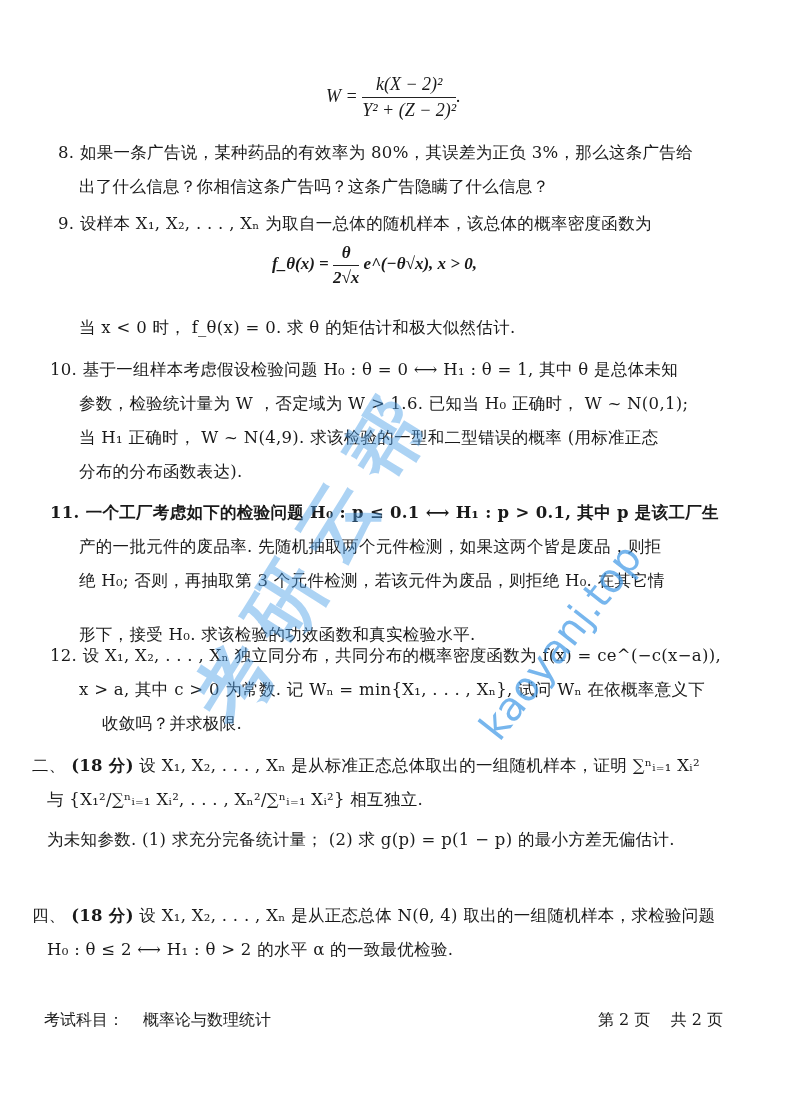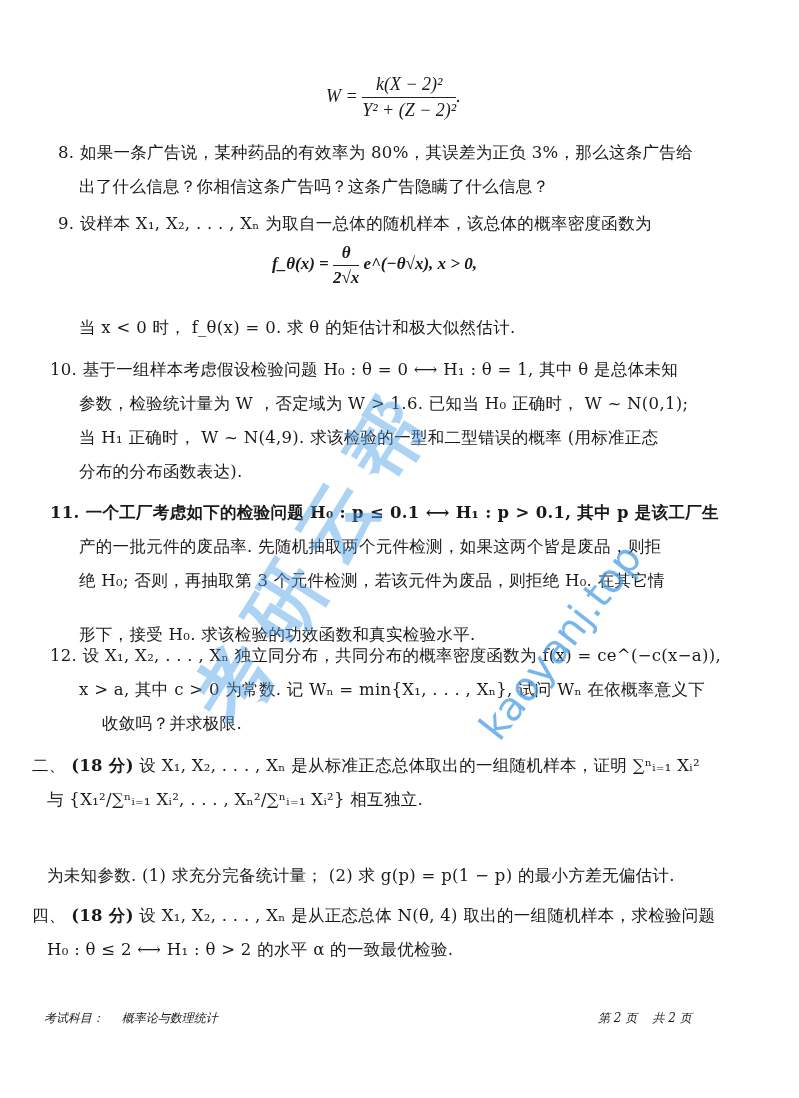--- a/index.html
+++ b/index.html
@@ -6,21 +6,21 @@
   body {
     width: 799px; height: 1098px; background: #ffffff; position: relative; overflow: hidden;
     font-family: "DejaVu Serif", "Liberation Serif", serif; color: #1a1a1a;
   }
   .page { position: absolute; left: 0; top: 0; width: 799px; height: 1098px; }
   .line { position: absolute; font-size: 16.5px; white-space: nowrap; letter-spacing: 0.3px; }
   .formula { position: absolute; font-family: "Liberation Serif", serif; font-size: 18px; font-style: italic; }
   .frac { display: inline-block; vertical-align: middle; text-align: center; }
   .frac .num { display: block; border-bottom: 1px solid #222; padding: 0 4px 2px; }
   .frac .den { display: block; padding-top: 2px; }
-  .footer { position: absolute; font-size: 12px; white-space: nowrap; font-style: italic; }
+  .footer { position: absolute; font-size: 16px; white-space: nowrap; }
   .watermark { position: absolute; color: #4a9ee8; opacity: 0.75; pointer-events: none; font-family: "DejaVu Sans", sans-serif; }
   .wm-url { font-size: 40px; transform: rotate(-52deg); transform-origin: left top; }
   .wm-cn { font-size: 78px; font-weight: bold; transform: rotate(-58deg); transform-origin: left top; opacity: 0.45; letter-spacing: 18px; }
 </style>
 </head>
 <body>
 
 <div class="page">
 
   <div class="formula" style="left:326px; top:74px;">
@@ -74,21 +74,21 @@
   <div class="line" style="left:79px; top:679px;">x &gt; a, 其中 c &gt; 0 为常数. 记 Wₙ = min{X₁, . . . , Xₙ}, 试问 Wₙ 在依概率意义下</div>
   <div class="line" style="left:82px; top:713px;margin-left:20px;">收敛吗？并求极限.</div>
 
   <div class="line" style="left:32px; top:755px;">
     <span>二、</span>
     <b>(18 分)</b>
     <span>设 X₁, X₂, . . . , Xₙ 是从标准正态总体取出的一组随机样本，证明 ∑ⁿᵢ₌₁ Xᵢ²</span>
   </div>
   <div class="line" style="left:47px; top:789px;">与 {X₁²/∑ⁿᵢ₌₁ Xᵢ², . . . , Xₙ²/∑ⁿᵢ₌₁ Xᵢ²} 相互独立.</div>
 
-  <div class="line" style="left:47px; top:865px;text-align:right;">为未知参数. (1) 求充分完备统计量； (2) 求 g(p) = p(1 − p) 的最小方差无偏估计.</div>
+  <div class="line" style="left:47px; top:829px;text-align:right;">为未知参数. (1) 求充分完备统计量； (2) 求 g(p) = p(1 − p) 的最小方差无偏估计.</div>
 
   <div class="line" style="left:32px; top:905px;">
     <span>四、</span>
     <b>(18 分)</b>
     <span>设 X₁, X₂, . . . , Xₙ 是从正态总体 N(θ, 4) 取出的一组随机样本，求检验问题</span>
   </div>
   <div class="line" style="left:47px; top:939px;">H₀ : θ ≤ 2 ⟷ H₁ : θ &gt; 2 的水平 α 的一致最优检验.</div>
 
   <div class="footer" style="left:44px; top:1010px;">
     <span>考试科目：</span>

